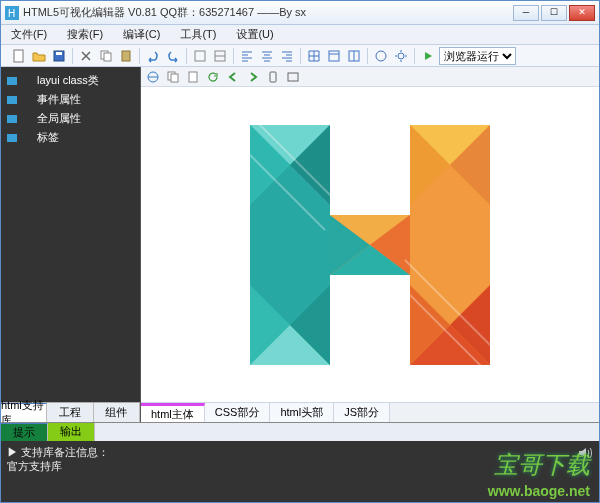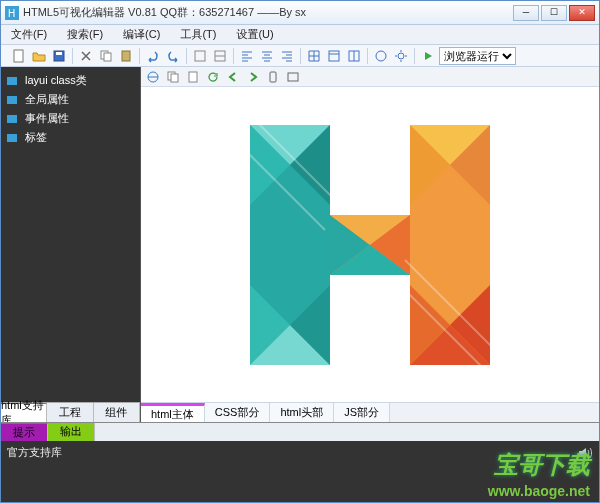--- a/index.html
+++ b/index.html
@@ -18,44 +18,44 @@
 .menubar span { padding: 2px 6px; font-size: 11px; color: #222; cursor: pointer; }
 
 .toolbar { height: 22px; background: #f3f6fa; display: flex; align-items: center; padding: 0 9px; gap: 2px; border-bottom: 1px solid #c5d2e3; }
 .tb-btn { width: 18px; height: 18px; display: inline-flex; align-items: center; justify-content: center; cursor: pointer; border-radius: 2px; }
 .tb-sep { width: 1px; height: 16px; background: #c5d2e3; margin: 0 2px; }
 .run-select { height: 18px; font-size: 11px; border: 1px solid #9db7d6; background: #fff; }
 
 .body-area { flex: 1; display: flex; min-height: 0; }
 .sidebar { width: 140px; background: #333; display: flex; flex-direction: column; border-right: 1px solid #555; }
 .tree { flex: 1; padding: 4px 2px; color: #fff; font-size: 11px; overflow: auto; }
-.tree-item { display: flex; align-items: center; gap: 8px; padding: 2px 4px; cursor: pointer; }
+.tree-item { display: flex; align-items: center; gap: 20px; padding: 2px 4px; cursor: pointer; }
 .tree-item .node-icon { width: 10px; height: 10px; }
 .sidebar-tabs { height: 20px; display: flex; background: #e9eef5; border-top:1px solid #aaa;}
 .sidebar-tab { flex: 1; font-size: 11px; display: flex; align-items: center; justify-content: center; border-right: 1px solid #bbb; cursor: pointer; background:#e9eef5;}
 .sidebar-tab.active { background: #fff; border-top: 1px solid #4a7fc7; }
 
 .main { flex: 1; display: flex; flex-direction: column; background: #fff; min-width:0;}
 .preview-toolbar { height: 20px; background: #f0f3f8; border-bottom: 1px solid #d0dae8; display: flex; align-items: center; padding: 0 4px; gap: 4px; }
 .pv-btn { width: 16px; height: 16px; display:inline-flex;align-items:center;justify-content:center;cursor:pointer;}
 .preview { flex: 1; display: flex; align-items: center; justify-content: center; overflow: hidden; background:#fff; }
 .preview svg { width: 320px; height: 280px; }
 .main-tabs { height: 20px; display: flex; background: #eef2f7; border-top: 1px solid #ccd6e5; }
 .main-tab { padding: 2px 10px; font-size: 11px; border-right: 1px solid #ccd6e5; cursor: pointer; background: #f5f8fc; display:flex;align-items:center;}
 .main-tab.active { background: #fff; border-top: 3px solid #d946ef; }
 
 .bottom-panel { height: 80px; display: flex; flex-direction: column; border-top: 1px solid #888; background: #333; }
 .bottom-tabs { height: 18px; display: flex; background: #e9eef5; }
 .bottom-tab { padding: 1px 12px; font-size: 11px; border-right: 1px solid #bbb; cursor:pointer; background:#84cc16;}
-.bottom-tab.active { background:#a21caf; border-top:1px solid #4a7fc7;}
+.bottom-tab.active { background:#15803d; border-top:1px solid #4a7fc7;}
 .output { flex: 1; background: #333; color: #eee; font-size: 11px; padding: 4px 6px; position: relative; }
 .output-line { line-height: 14px; }
 .sound-icon { position: absolute; right: 6px; top: 4px; }
 
-.watermark { position: fixed; right: 10px; bottom: 22px; font-size: 24px; font-weight: bold; color: #7ac943; font-style: italic; text-shadow: 0 0 4px #2a6; pointer-events:none; }
+.watermark { position: fixed; right: 10px; bottom: 22px; font-size: 24px; font-weight: normal; color: #7ac943; font-style: italic; text-shadow: 0 0 4px #2a6; pointer-events:none; }
 .watermark-url { position: fixed; right: 10px; bottom: 4px; font-size: 14px; color: #7ac943; font-weight:bold; pointer-events:none;}
 </style>
 </head>
 <body>
 
 <div class="window">
 
   <div class="titlebar">
     <span class="app-icon">
       <svg viewBox="0 0 14 14">
@@ -199,27 +199,27 @@
         <div class="tree-item">
             <span class="node-icon"><svg width="10" height="10">
                 <rect width="10" height="8" y="1" fill="#3aa0d8"></rect>
               </svg></span>
             <span>layui class类</span>
           </div>
         <div class="tree-item">
             <span class="node-icon"><svg width="10" height="10">
                 <rect width="10" height="8" y="1" fill="#3aa0d8"></rect>
               </svg></span>
-            <span>全局属性</span>
+            <span>事件属性</span>
           </div>
         <div class="tree-item">
             <span class="node-icon"><svg width="10" height="10">
                 <rect width="10" height="8" y="1" fill="#3aa0d8"></rect>
               </svg></span>
-            <span>事件属性</span>
+            <span>全局属性</span>
           </div>
         <div class="tree-item">
             <span class="node-icon"><svg width="10" height="10">
                 <rect width="10" height="8" y="1" fill="#3aa0d8"></rect>
               </svg></span>
             <span>标签</span>
           </div>
       </div>
       <div class="sidebar-tabs">
         <div class="sidebar-tab active">html支持库</div>
@@ -315,20 +315,21 @@
       </div>
     </div>
   </div>
 
   <div class="bottom-panel">
     <div class="bottom-tabs">
       <div class="bottom-tab active">提示</div>
       <div class="bottom-tab">输出</div>
     </div>
     <div class="output">
+      <div class="output-line">▶ 支持库备注信息：</div>
       <div class="output-line">官方支持库</div>
       <span class="sound-icon">
         <svg width="16" height="16">
             <path d="M2 6h3l4-3v10l-4-3H2z" fill="#ccc"></path>
             <path d="M11 5c1 1 1 5 0 6M13 3c2 2 2 8 0 10" fill="none" stroke="#ccc"></path>
           </svg>
       </span>
     </div>
   </div>
 </div>

